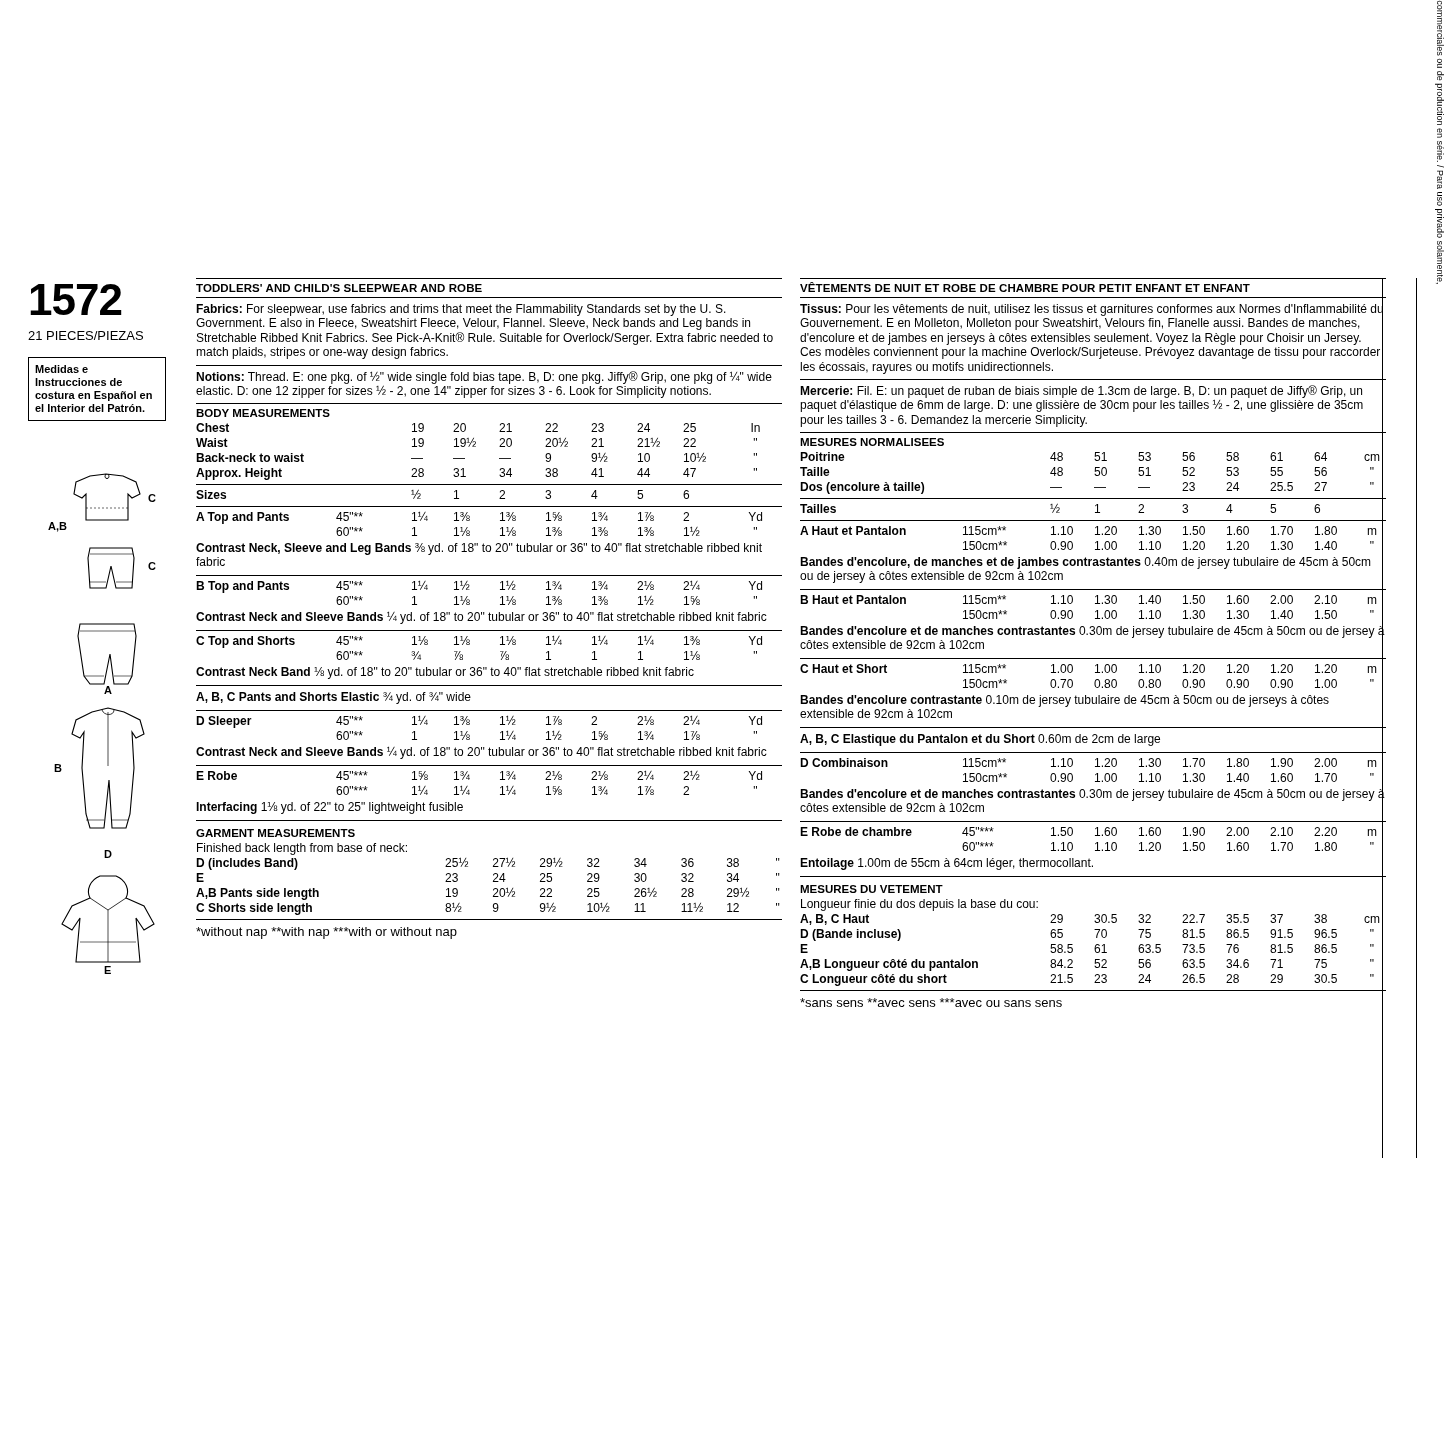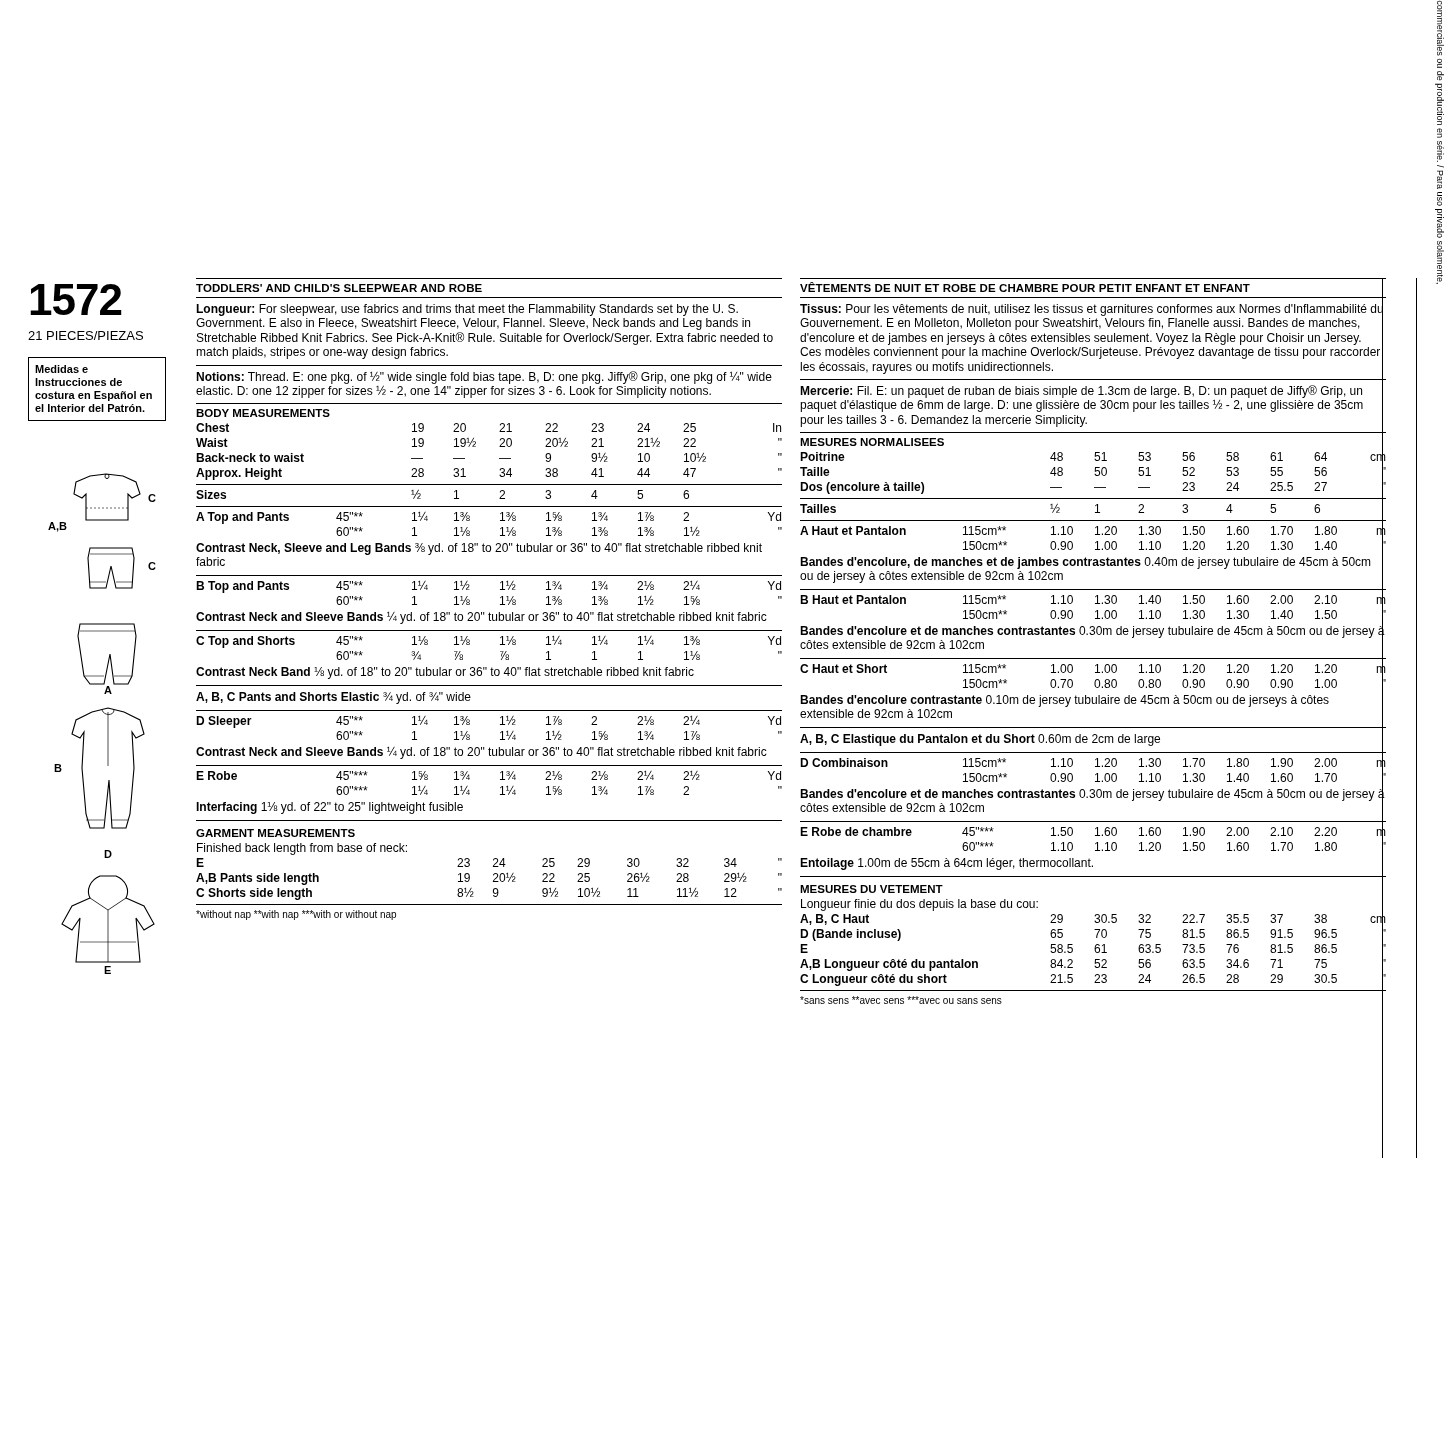--- a/index.html
+++ b/index.html
@@ -21,25 +21,25 @@
   .colL{left:168px;}
   .colR{left:772px;}
   .rule{border-top:1px solid #000;}
   .hdr{font-size:11.5px;font-weight:bold;letter-spacing:.1px;padding:3px 0 3px 0;}
   .para{font-size:12px;line-height:14.4px;padding:4px 0 5px 0;}
   .para b{font-weight:bold;}
   table.meas{border-collapse:collapse;width:100%;font-size:12px;}
   table.meas td{padding:0 0 1px 0;vertical-align:top;line-height:14px;white-space:nowrap;}
   td.lab{font-weight:bold;}
   td.num{text-align:left;}
-  td.unit{text-align:right;padding-left:2px;}
+  td.unit{text-align:center;padding-left:2px;}
   .sect{border-top:1px solid #000;padding-top:3px;margin-top:3px;}
   .noteline{font-size:12px;line-height:14px;padding:1px 0 3px 0;}
   .noteline b{font-weight:bold;}
-  .footnote{font-size:10px;padding-top:4px;}
+  .footnote{font-size:13px;padding-top:4px;}
   .secthdr{font-size:11.5px;font-weight:bold;padding:3px 0 2px 0;}
   .subhdr{font-size:12px;padding-bottom:1px;}
   .wcell{font-size:12px;padding-right:6px;}
   
   .legal{position:absolute;right:10px;top:300px;width:640px;height:22px;transform:rotate(90deg);transform-origin:right top;font-size:9px;line-height:11px;text-align:left;}
   .vline{position:absolute;top:278px;height:880px;width:1px;background:#000;}
 </style>
 </head>
 <body>
 
@@ -109,21 +109,21 @@
       </div>
 
     </div>
 
     <div class="col colL">
       <div class="rule"></div>
       <div class="hdr">TODDLERS' AND CHILD'S SLEEPWEAR AND ROBE</div>
       <div class="rule"></div>
 
       <div class="para">
-        <b>Longueur:</b><span> For sleepwear, use fabrics and trims that meet the Flammability Standards set by the U. S. Government. E also in Fleece, Sweatshirt Fleece, Velour, Flannel. Sleeve, Neck bands and Leg bands in Stretchable Ribbed Knit Fabrics. See Pick-A-Knit® Rule. Suitable for Overlock/Serger. Extra fabric needed to match plaids, stripes or one-way design fabrics.</span>
+        <b>Fabrics:</b><span> For sleepwear, use fabrics and trims that meet the Flammability Standards set by the U. S. Government. E also in Fleece, Sweatshirt Fleece, Velour, Flannel. Sleeve, Neck bands and Leg bands in Stretchable Ribbed Knit Fabrics. See Pick-A-Knit® Rule. Suitable for Overlock/Serger. Extra fabric needed to match plaids, stripes or one-way design fabrics.</span>
       </div>
       <div class="rule"></div>
 
       <div class="para">
         <b>Notions:</b><span> Thread. E: one pkg. of ½" wide single fold bias tape. B, D: one pkg. Jiffy® Grip, one pkg of ¼" wide elastic. D: one 12 zipper for sizes ½ - 2, one 14" zipper for sizes 3 - 6. Look for Simplicity notions.</span>
       </div>
       <div class="rule"></div>
 
       <div class="secthdr">BODY MEASUREMENTS</div>
       <table class="meas">
@@ -361,20 +361,31 @@
       <div class="noteline">
         <b>Interfacing</b><span> 1⅛ yd. of 22" to 25" lightweight fusible</span>
       </div>
       <div class="sect"></div>
 
       <div class="secthdr">GARMENT MEASUREMENTS</div>
       <div class="subhdr">Finished back length from base of neck:</div>
       <table class="meas">
         <tbody>
         <tr>
+          <td class="lab">D (includes Band)</td>
+          <td>25½</td>
+          <td>27½</td>
+          <td>29½</td>
+          <td>32</td>
+          <td>34</td>
+          <td>36</td>
+          <td>38</td>
+          <td class="unit">"</td>
+        </tr>
+        <tr>
           <td class="lab">E</td>
           <td>23</td>
           <td>24</td>
           <td>25</td>
           <td>29</td>
           <td>30</td>
           <td>32</td>
           <td>34</td>
           <td class="unit">"</td>
         </tr>

